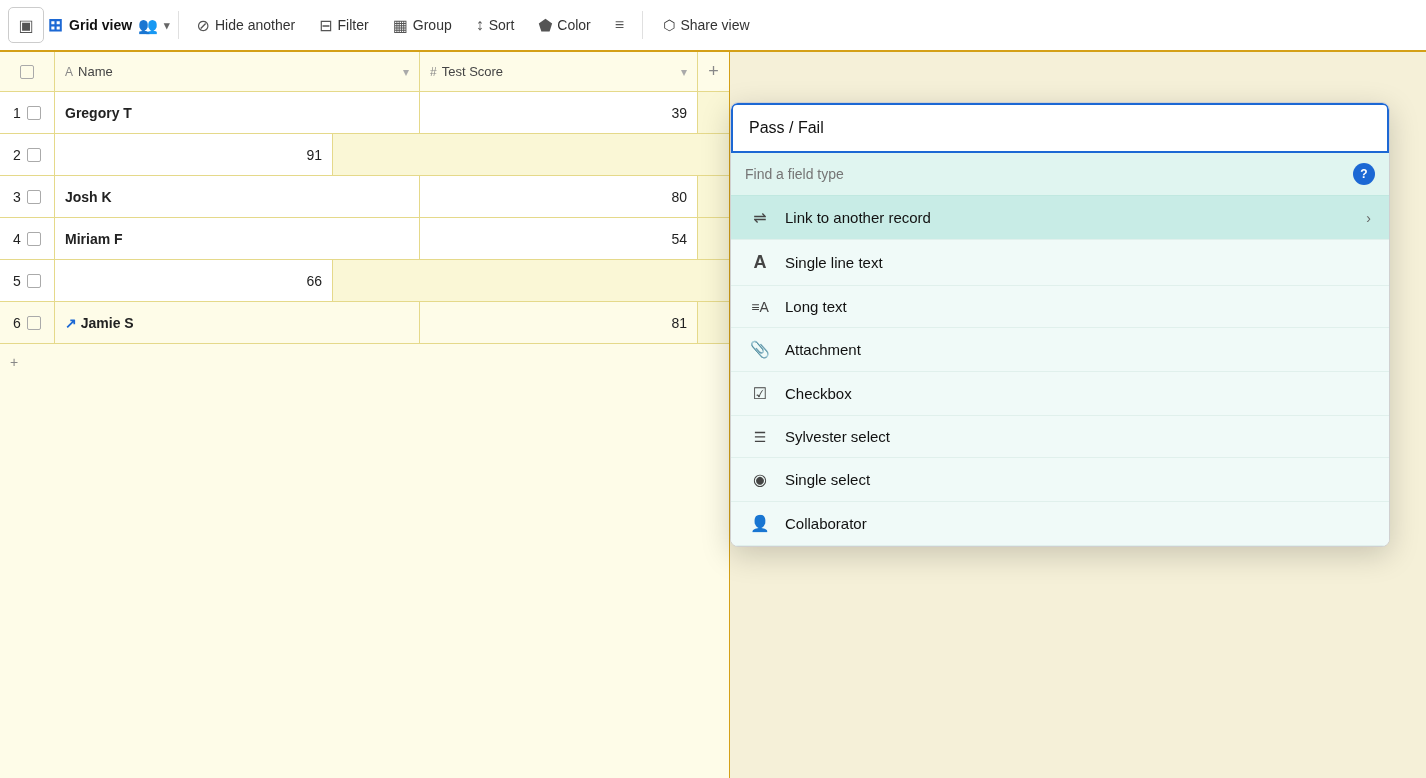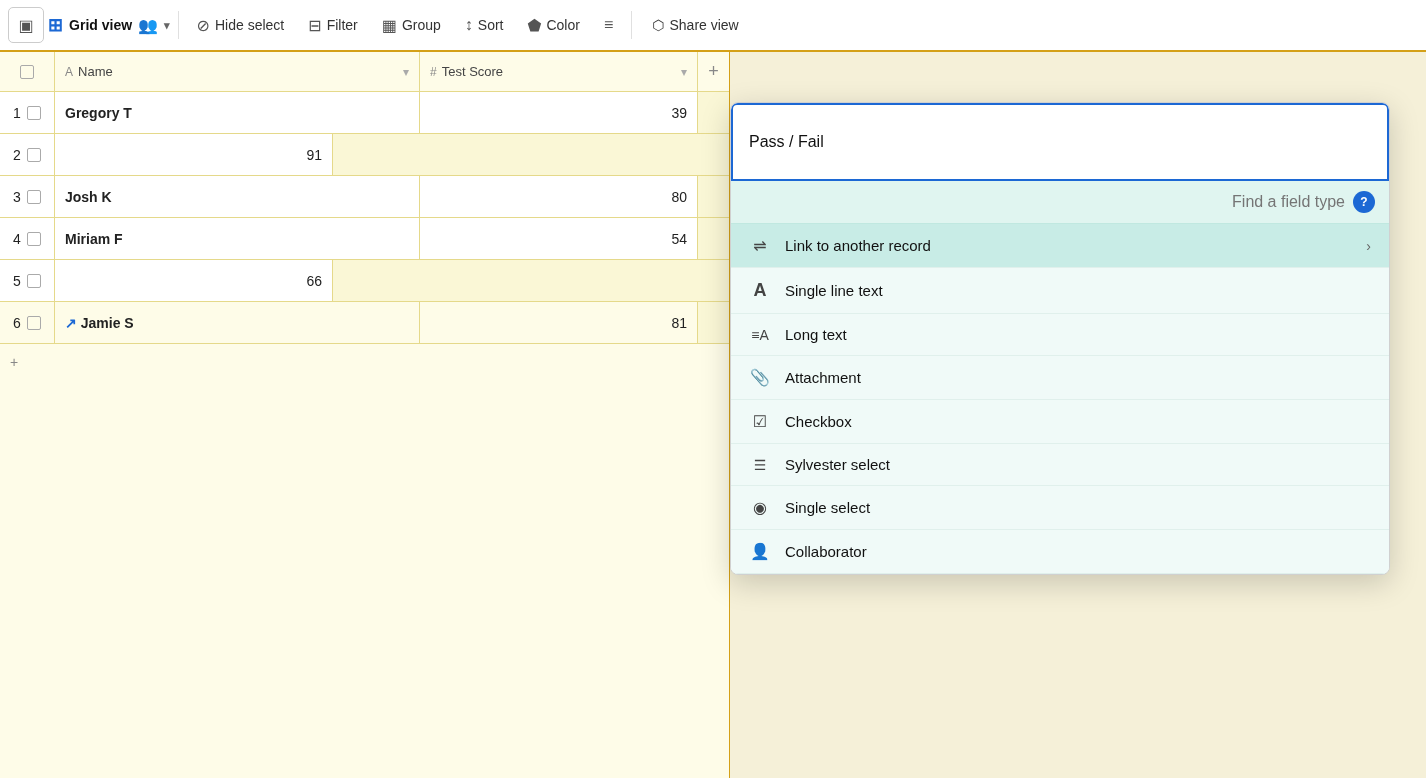--- a/index.html
+++ b/index.html
@@ -140,45 +140,44 @@
       background: #fff;
       border: 1px solid #d0d0d0;
       border-radius: 8px;
       box-shadow: 0 8px 30px rgba(0,0,0,0.18);
       z-index: 100;
       overflow: hidden;
     }
 
     .field-name-input {
       width: 100%;
-      padding: 28px 16px;
+      padding: 14px 16px;
       font-size: 16px;
       border: 2px solid #1c68d4;
       border-radius: 6px 6px 0 0;
       outline: none;
       color: #111;
       background: #fff;
     }
 
     .field-type-search {
       display: flex;
       align-items: center;
       padding: 10px 14px;
       background: #e0f5f0;
       border-bottom: 1px solid #c0e8e0;
       gap: 8px;
     }
     .field-type-search input {
       flex: 1;
       border: none;
       background: transparent;
-      font-size: 16px;
+      font-size: 14px;
       color: #888;
       outline: none;
-      text-align: right;
     }
     .help-circle {
       width: 22px; height: 22px;
       border-radius: 50%;
       background: #1c68d4;
       color: #fff;
       display: flex; align-items: center; justify-content: center;
       font-size: 12px;
       font-weight: bold;
       flex-shrink: 0;
@@ -237,21 +236,21 @@
     <span class="view-icon">⊞</span>
     <span>Grid view</span>
     <span class="users-icon">👥</span>
     <span class="dropdown-arrow">▾</span>
   </div>
 
   <div class="top-bar-divider"></div>
 
   <button class="tb-btn">
     <span class="tb-icon">⊘</span>
-    <span>Hide select</span>
+    <span>Hide another</span>
   </button>
 
   <button class="tb-btn">
     <span class="tb-icon">⊟</span>
     <span>Filter</span>
   </button>
 
   <button class="tb-btn">
     <span class="tb-icon">▦</span>
     <span>Group</span>

